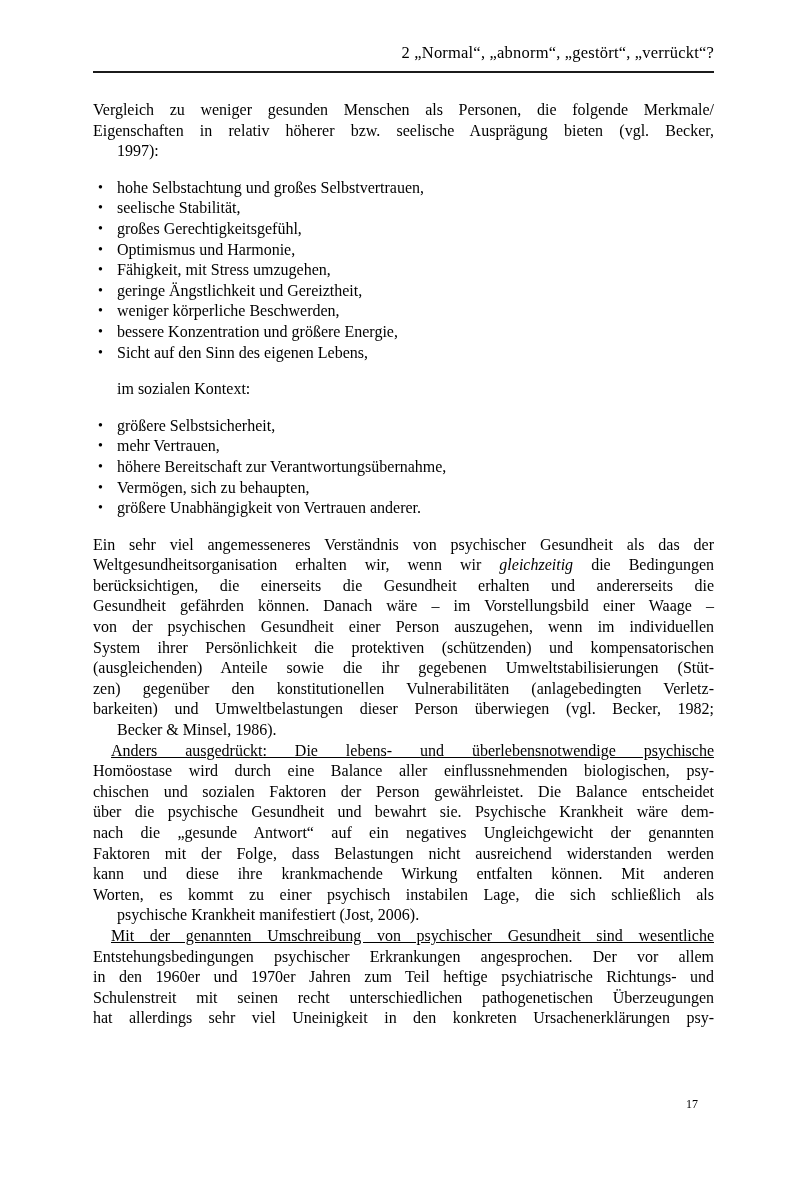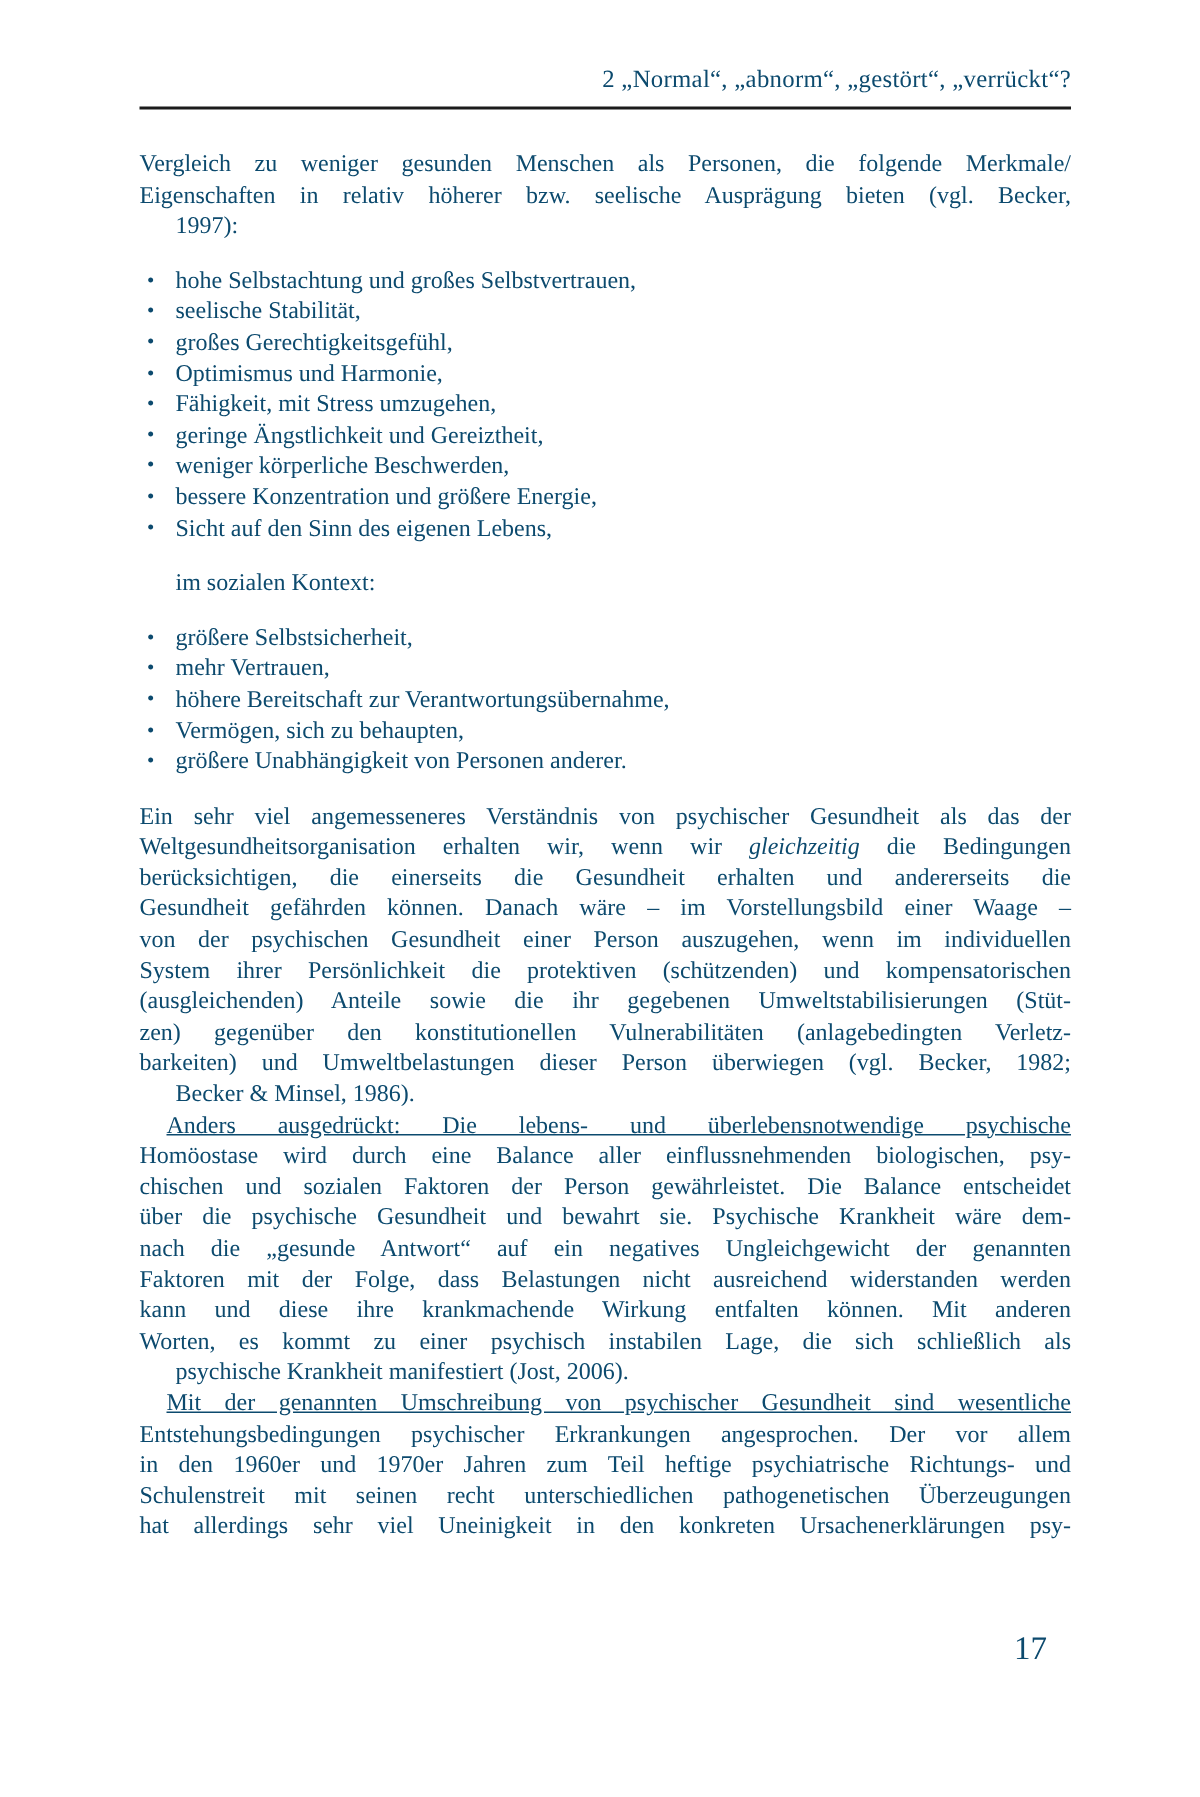--- a/index.html
+++ b/index.html
@@ -10,21 +10,21 @@
   .page {
     position: relative;
     width: 800px;
     height: 1198px;
     margin: 0 auto;
     background: #ffffff;
     box-sizing: border-box;
     padding: 0 86px 0 93px;
     overflow: hidden;
     font-family: "Liberation Serif", "DejaVu Serif", serif;
-    color: #0c4a6e;
+    color: #000000;
   }
   .running-head {
     margin-top: 42px;
     font-size: 16.5px;
     line-height: 22px;
     text-align: right;
     letter-spacing: 0.2px;
   }
   .head-rule {
     border: none;
@@ -64,21 +64,21 @@
     font-size: 14px;
   }
   .page-number {
     position: absolute;
     right: 86px;
     bottom: 86px;
     width: 200px;
     text-align: right;
     padding-right: 16px;
     box-sizing: border-box;
-    font-size: 22px;
+    font-size: 12px;
   }
   em { font-style: italic; }
 </style>
 </head>
 <body>
 
 <div class="page">
   <div class="running-head">2 „Normal“, „abnorm“, „gestört“, „verrückt“?</div>
   <hr class="head-rule">
 
@@ -141,21 +141,21 @@
         <div class="bullet-item">
           <span class="marker">•</span>
           <span class="btext">höhere Bereitschaft zur Verantwortungsübernahme,</span>
         </div>
         <div class="bullet-item">
           <span class="marker">•</span>
           <span class="btext">Vermögen, sich zu behaupten,</span>
         </div>
         <div class="bullet-item">
           <span class="marker">•</span>
-          <span class="btext">größere Unabhängigkeit von Personen anderer.</span>
+          <span class="btext">größere Unabhängigkeit von Vertrauen anderer.</span>
         </div>
       </div>
       <div class="para">
         <div class="line">Ein sehr viel angemesseneres Verständnis von psychischer Gesundheit als das der</div>
         <div class="line">Weltgesundheitsorganisation erhalten wir, wenn wir <em>gleichzeitig</em> die Bedingungen</div>
         <div class="line">berücksichtigen, die einerseits die Gesundheit erhalten und andererseits die</div>
         <div class="line">Gesundheit gefährden können. Danach wäre – im Vorstellungsbild einer Waage –</div>
         <div class="line">von der psychischen Gesundheit einer Person auszugehen, wenn im individuellen</div>
         <div class="line">System ihrer Persönlichkeit die protektiven (schützenden) und kompensatorischen</div>
         <div class="line">(ausgleichenden) Anteile sowie die ihr gegebenen Umweltstabilisierungen (Stüt-</div>

